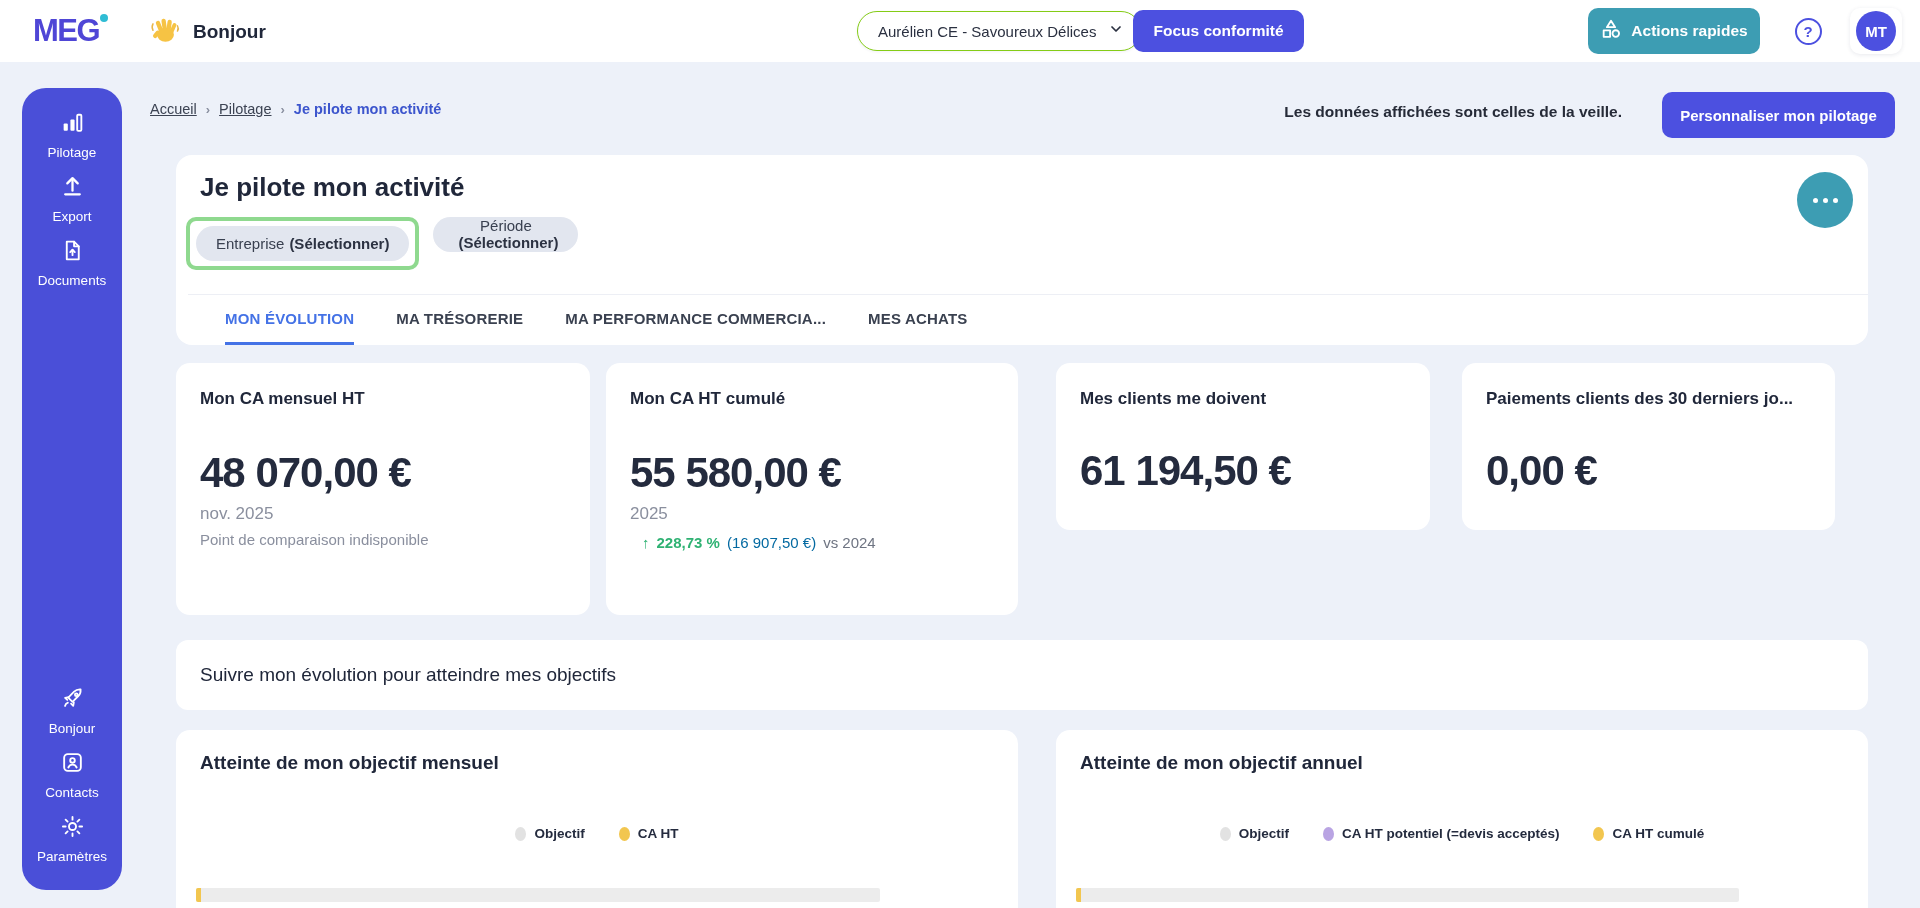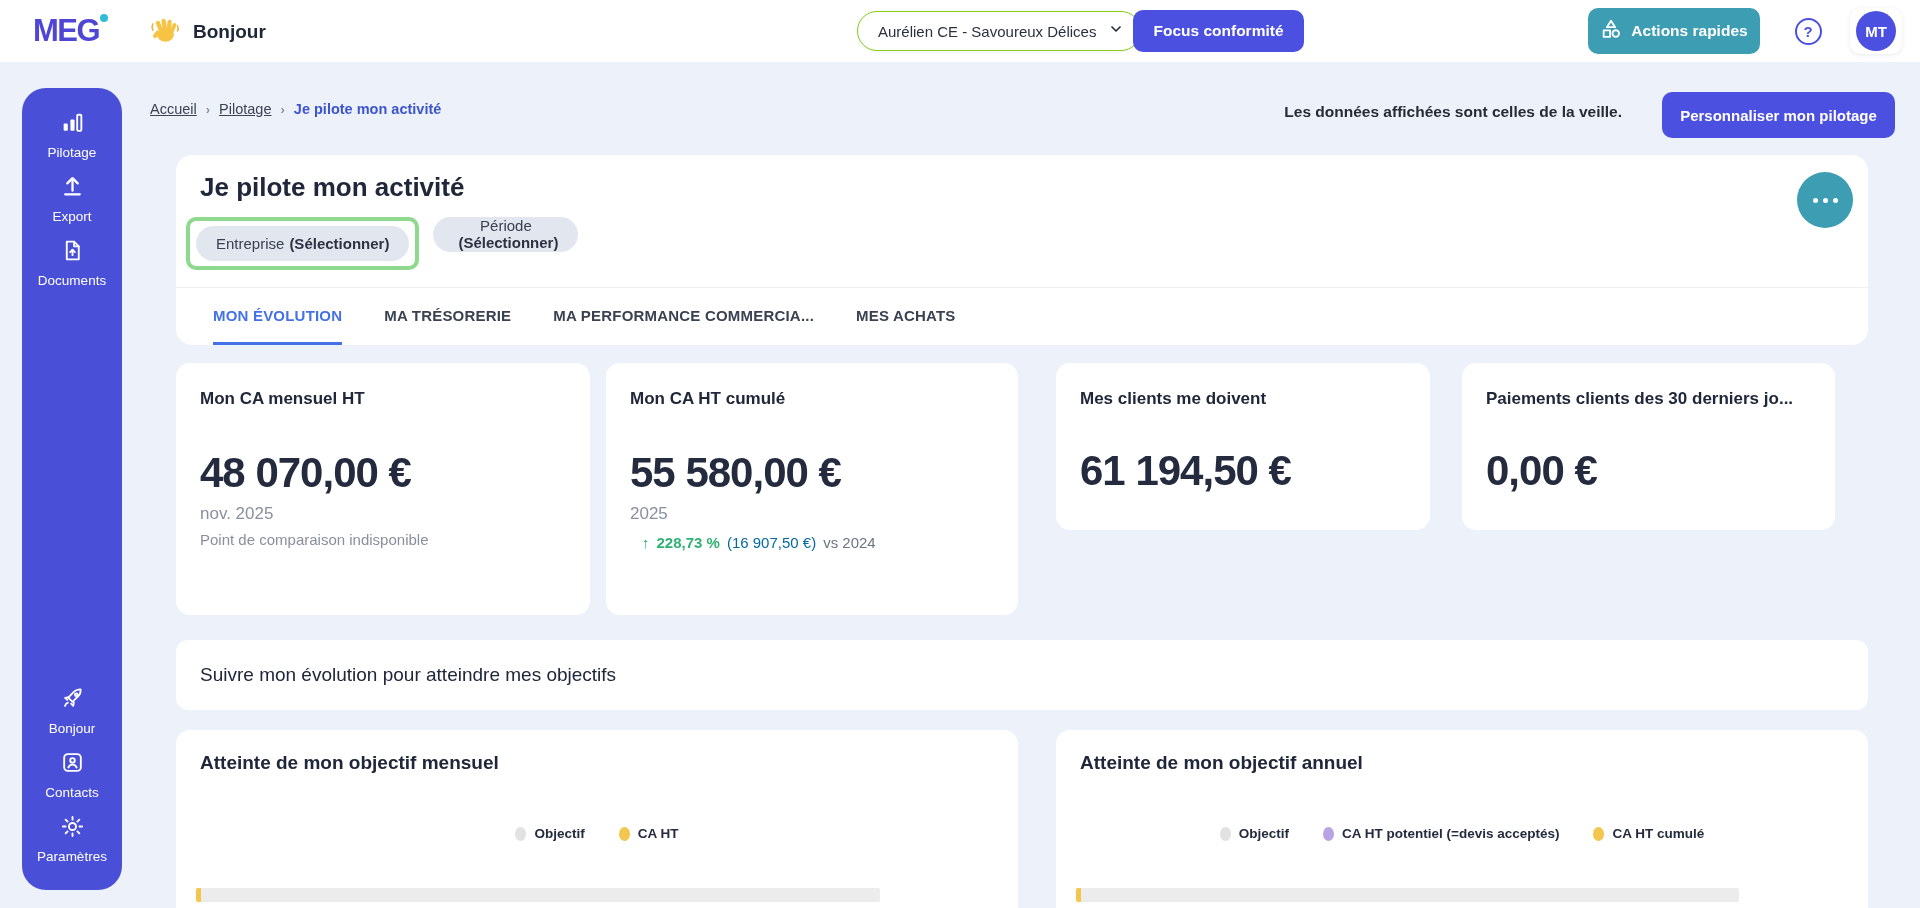--- a/index.html
+++ b/index.html
@@ -40,21 +40,21 @@
   
   .main-panel { position:absolute; left:176px; top:155px; width:1692px; height:190px; background:#fff; border-radius:16px; }
   .page-title { position:absolute; left:24px; top:17px; font-size:26px; font-weight:800; color:#20273a; }
   .more-btn { position:absolute; left:1621px; top:17px; width:56px; height:56px; border-radius:50%; background:#3d9db3; border:none; display:flex; align-items:center; justify-content:center; gap:5px; cursor:pointer; }
   .more-btn i { width:5px; height:5px; border-radius:50%; background:#fff; }
   .chips-row { position:absolute; left:10px; top:62px; display:flex; align-items:flex-start; }
   .chip-highlight { border:4px solid #8fd98f; border-radius:10px; background:#fff; padding:5px 6px; }
   .chip { background:#e2e6ef; border-radius:999px; height:35px; display:flex; align-items:center; padding:0 20px; font-size:15px; color:#394050; cursor:pointer; white-space:nowrap; }
   .chip b { margin-left:5px; color:#2c3242; }
   .chip.plain { margin-left:14px;flex-direction:column; }
-  .tabs-row { position:absolute; left:0; right:0; bottom:0; height:58px; border-top:1px solid #edeff5; display:flex; align-items:stretch; padding-left:37px; }
+  .tabs-row { position:absolute; left:12px; right:0; bottom:0; height:51px; border-top:1px solid #edeff5; display:flex; align-items:stretch; padding-left:37px; }
   .tab { display:flex; align-items:center; margin-right:42px; font-size:15px; font-weight:600; letter-spacing:.2px; color:#3a4150; cursor:pointer; border-bottom:3px solid transparent; }
   .tab.active { color:#4472e6; border-bottom-color:#4472e6; }
 
   
   .mcard { position:absolute; background:#fff; border-radius:14px; padding:26px 24px; }
   .mcard-1 { left:176px; top:363px; width:414px; height:252px; }
   .mcard-2 { left:606px; top:363px; width:412px; height:252px; }
   .mcard-3 { left:1056px; top:363px; width:374px; height:167px; }
   .mcard-4 { left:1462px; top:363px; width:373px; height:167px; }
   .mcard-title { font-size:17px; font-weight:700; color:#20273a; white-space:nowrap; overflow:hidden; }

